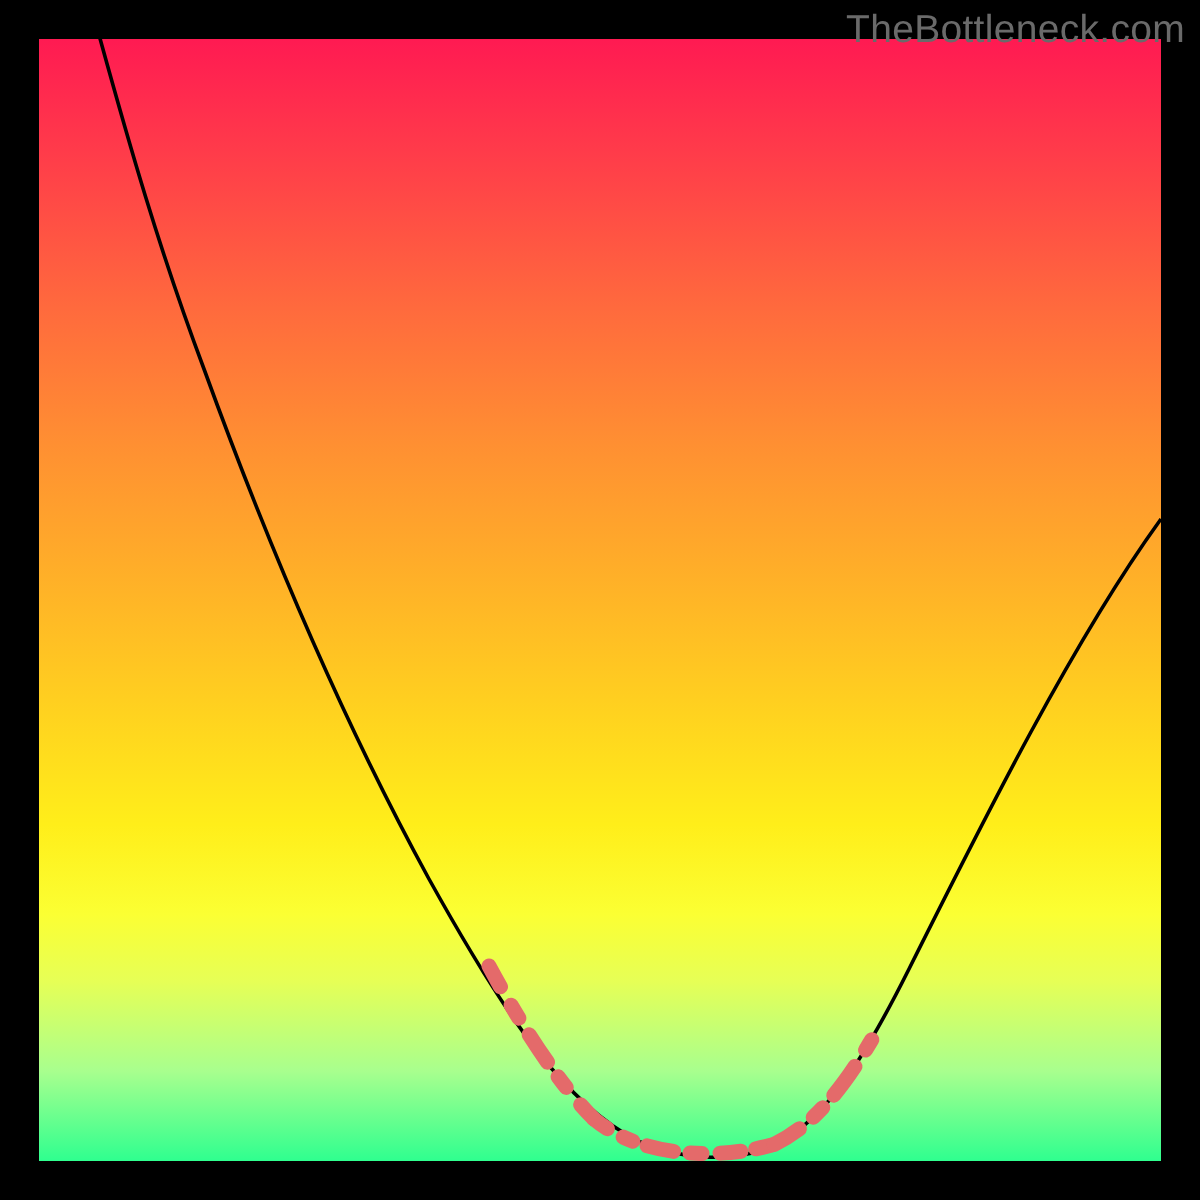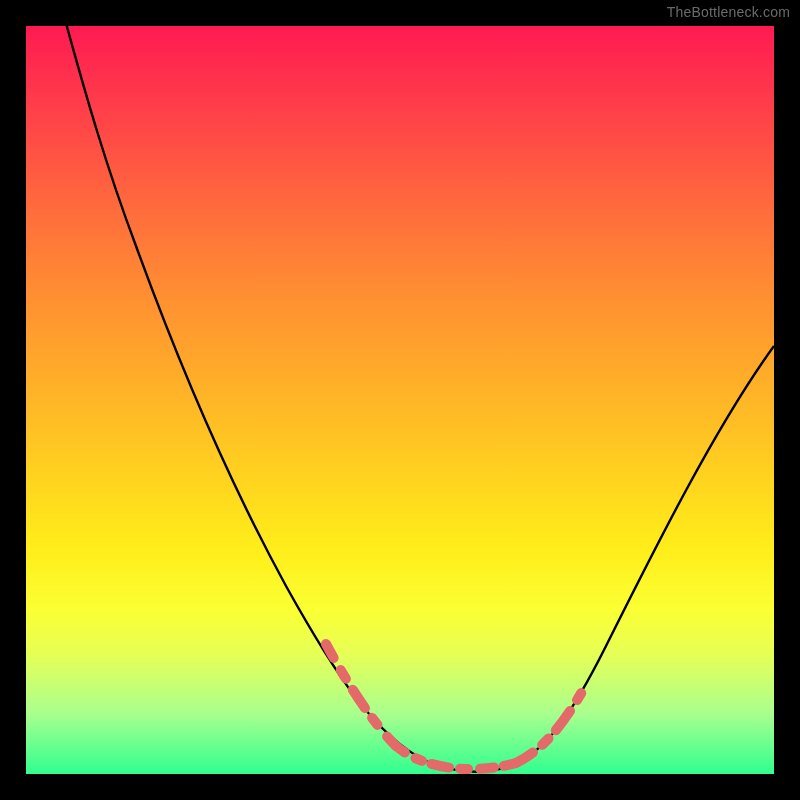--- a/index.html
+++ b/index.html
@@ -43,21 +43,21 @@
     left: 0;
     top: 0;
     width: 748px;
     height: 748px;
   }
   .watermark {
     position: absolute;
     top: 4px;
     right: 10px;
     color: #6a6a6a;
-    font-size: 14px;
+    font-size: 26px;
     font-weight: 500;
     letter-spacing: 0.2px;
     user-select: none;
   }
 </style>
 </head>
 <body>
 
 <div class="frame">
 

